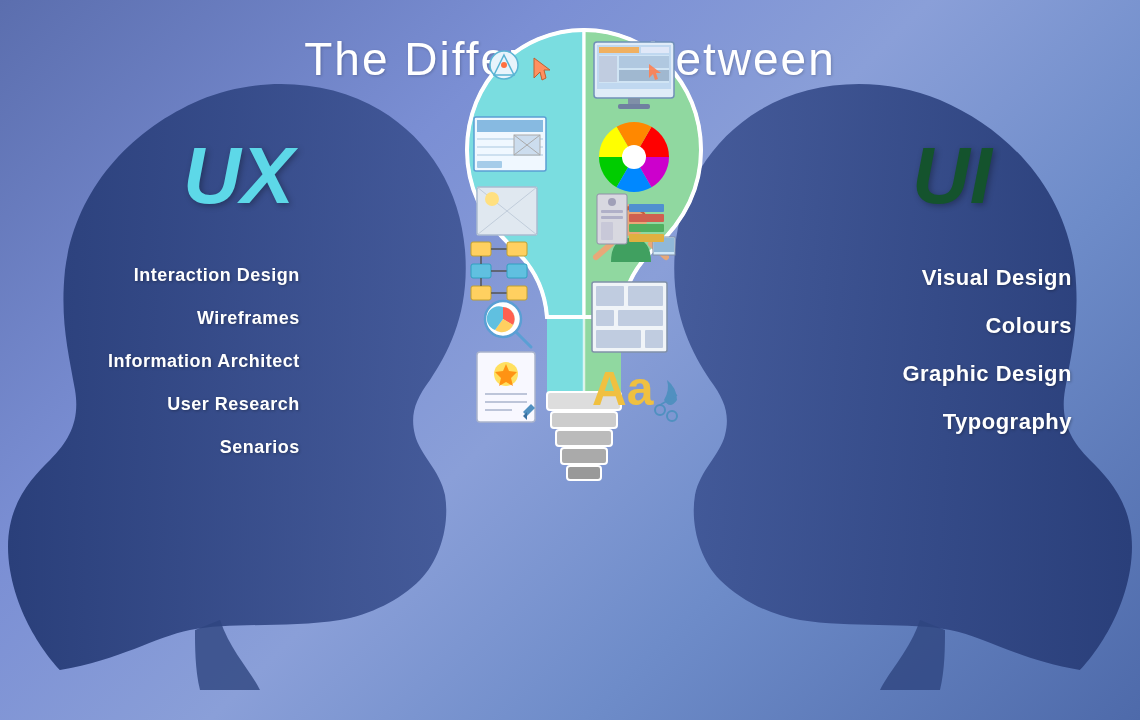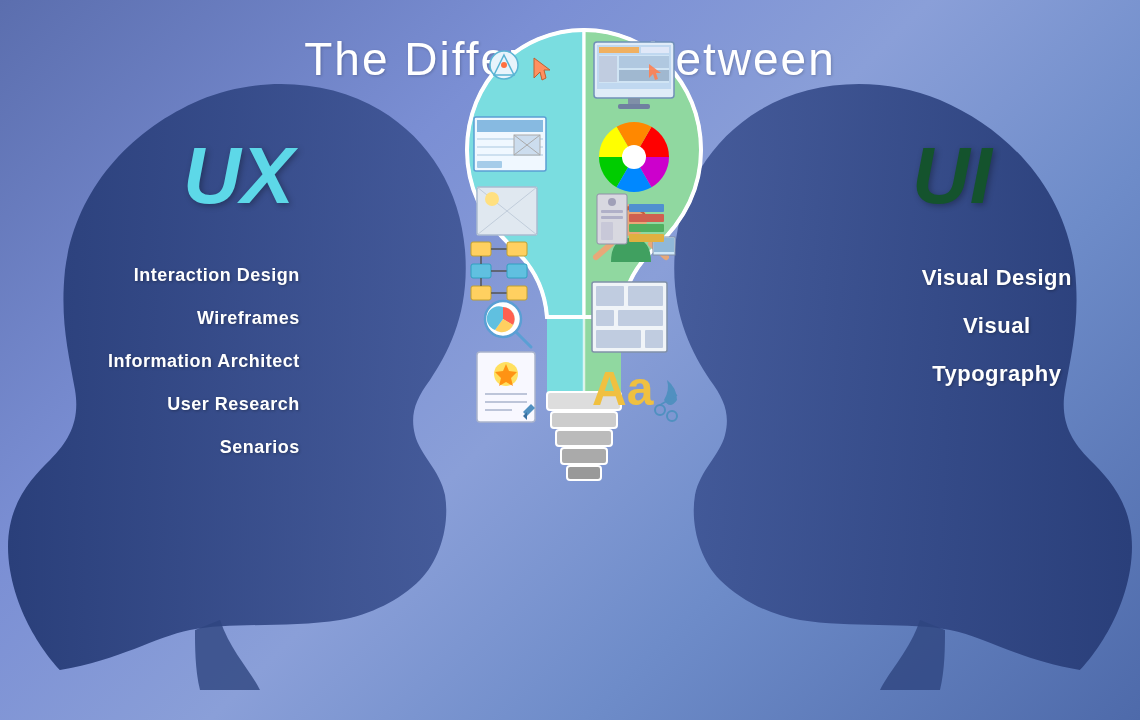--- a/index.html
+++ b/index.html
@@ -71,21 +71,21 @@
       position: absolute;
       right: 68px;
       top: 265px;
       list-style: none;
     }
 
     .ui-items li {
       color: white;
       font-size: 22px;
       font-weight: 600;
-      text-align: center;
+      text-align: right;
       margin-bottom: 22px;
       letter-spacing: 0.5px;
       text-shadow: 1px 1px 3px rgba(0,0,0,0.3);
     }
 
     
     .bulb-container {
       position: absolute;
       left: 50%;
       transform: translateX(-50%);
@@ -192,21 +192,22 @@
     <li>Wireframes</li>
     <li>Information Architect</li>
     <li>User Research</li>
     <li>Senarios</li>
   </ul>
 
   <div class="ui-label">UI</div>
 
   <ul class="ui-items">
     <li>Visual Design</li>
-    <li>Visual</li>
+    <li>Colours</li>
+    <li>Graphic Design</li>
     <li>Typography</li>
   </ul>
 
   <div class="bulb-container">
 
     <svg width="310" height="460" viewBox="0 0 310 460" style="position:absolute;top:0;left:15px;">
       <defs>
         <clipPath id="leftHalf">
           <rect x="0" y="0" width="155" height="420"></rect>
         </clipPath>

